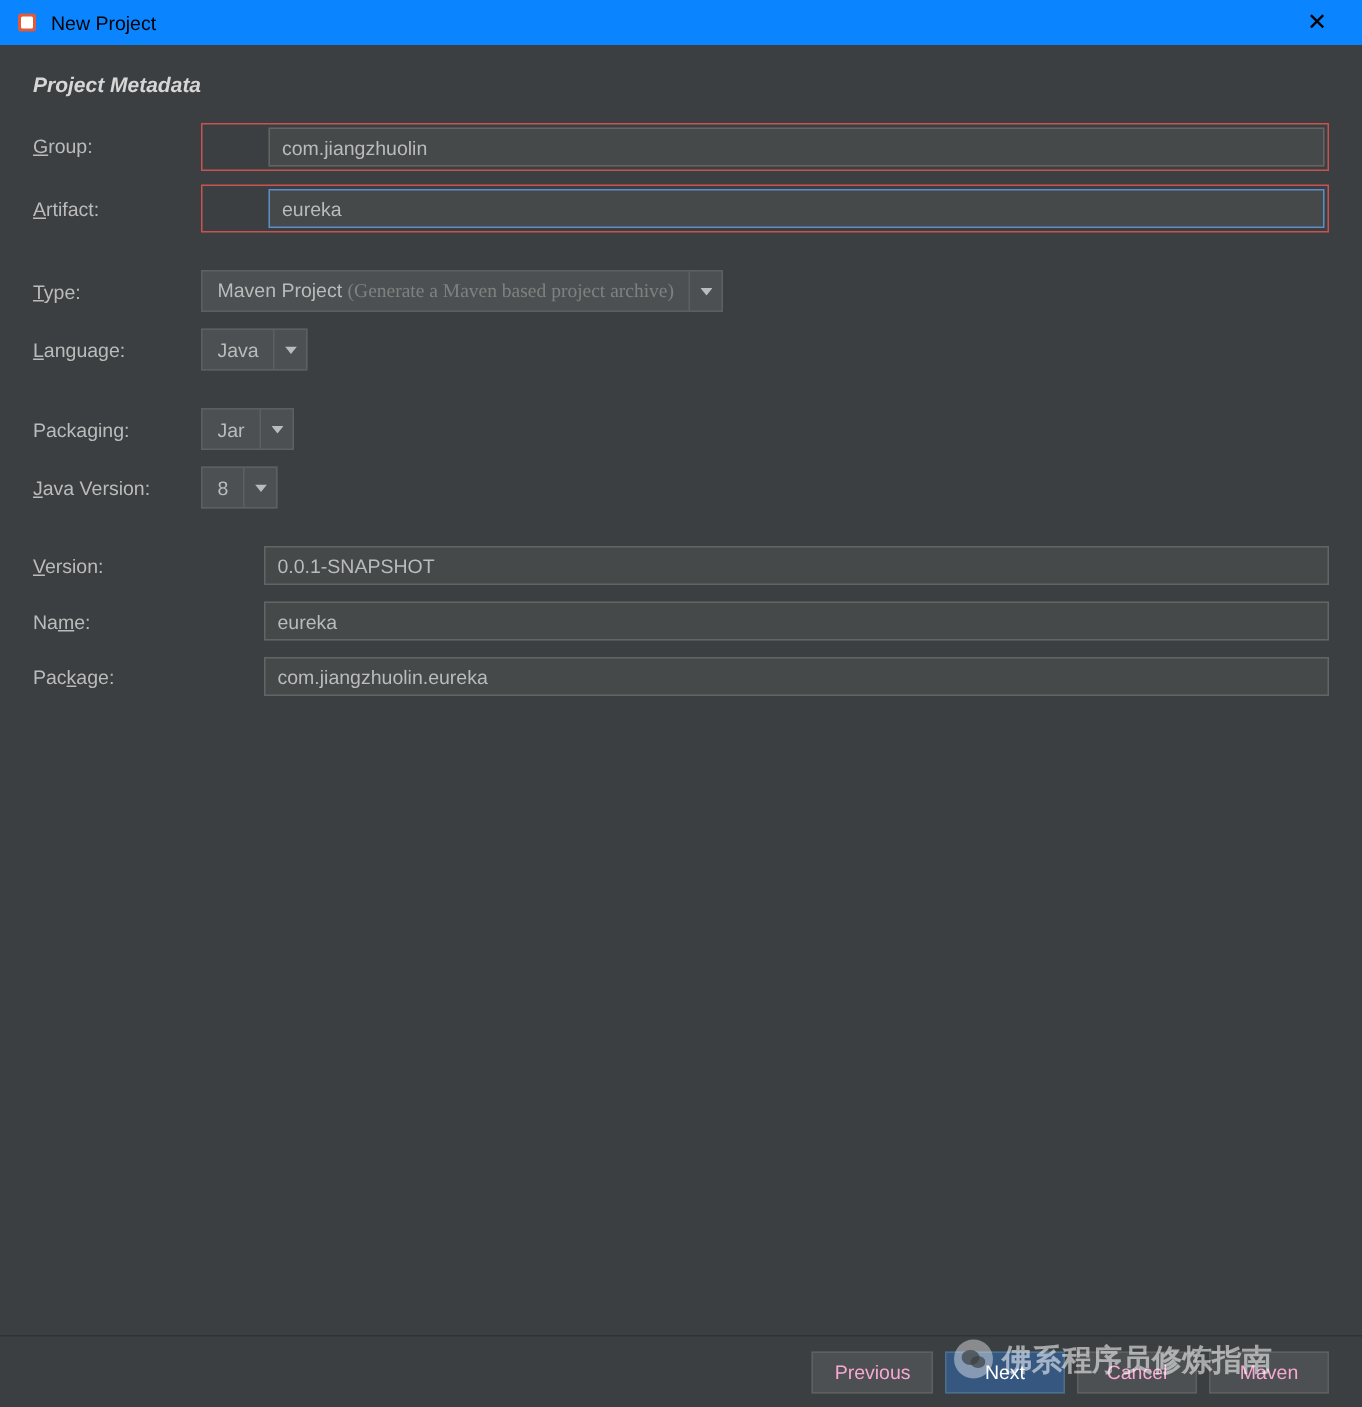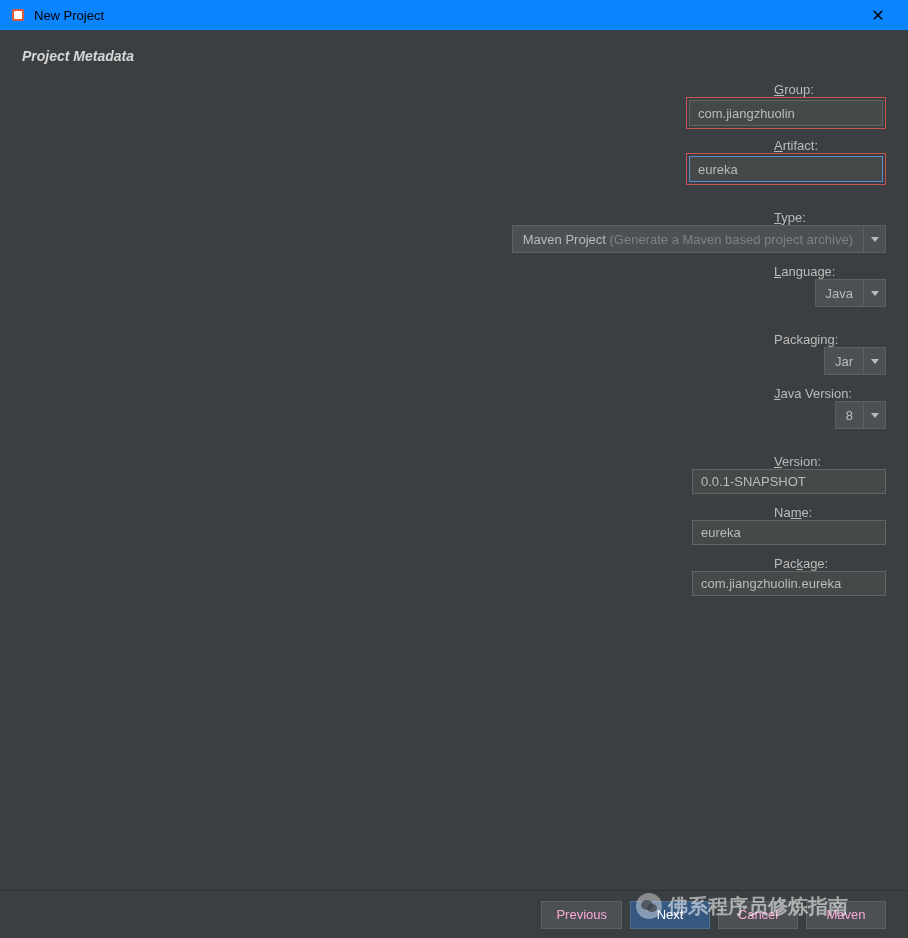--- a/index.html
+++ b/index.html
@@ -41,39 +41,39 @@
 }
 .section-title {
   color: #d6d6d6;
   font-weight: bold;
   font-size: 14px;
   margin-bottom: 18px;
   font-style: italic;
 }
 .form-row {
   display: flex;
-  align-items: flex-end;
+  align-items: center;
   margin-bottom: 11px;
-  flex-direction: column;
 }
 .form-label {
   width: 112px;
   color: #bbbbbb;
   font-size: 13px;
 }
 .form-label .ul { text-decoration: underline; }
 .text-input {
   flex: 1;
   background: #45494a;
   border: 1px solid #646464;
   color: #bbbbbb;
   padding: 4px 8px;
   font-size: 13px;
   height: 26px;
   outline: none;
+  margin-left: 42px;
 }
 .text-input.highlighted {
   border: 1px solid #5e8bc9;
 }
 .highlight-wrap {
   border: 1px solid #c75450;
   padding: 2px;
   flex: 1;
   display: flex;
 }
@@ -85,21 +85,21 @@
   background: #4c5052;
   border: 1px solid #5e6060;
   height: 28px;
 }
 .dropdown-text {
   padding: 0 10px;
   color: #bbbbbb;
   font-size: 13px;
   white-space: nowrap;
 }
-.dropdown-text .hint { color: #808080; }
+.dropdown-text .hint { color: #808080; font-family: Liberation Serif, serif; }
 .dropdown-arrow {
   width: 22px;
   height: 100%;
   border-left: 1px solid #5e6060;
   display: flex;
   align-items: center;
   justify-content: center;
   cursor: pointer;
 }
 .dropdown-arrow svg { fill: #bbbbbb; }

